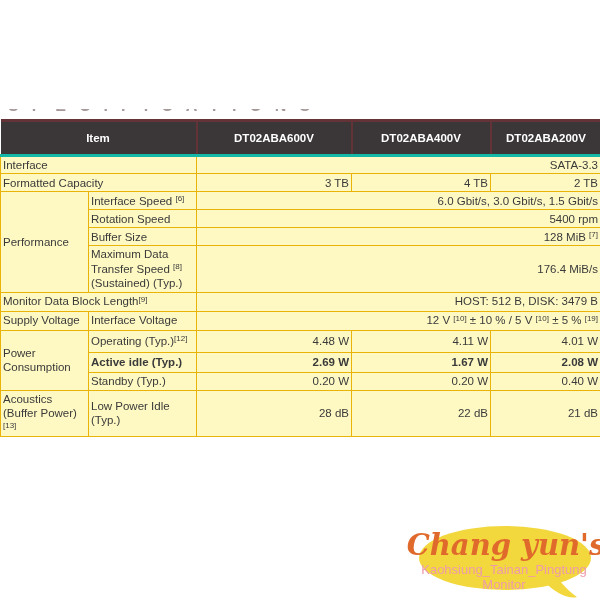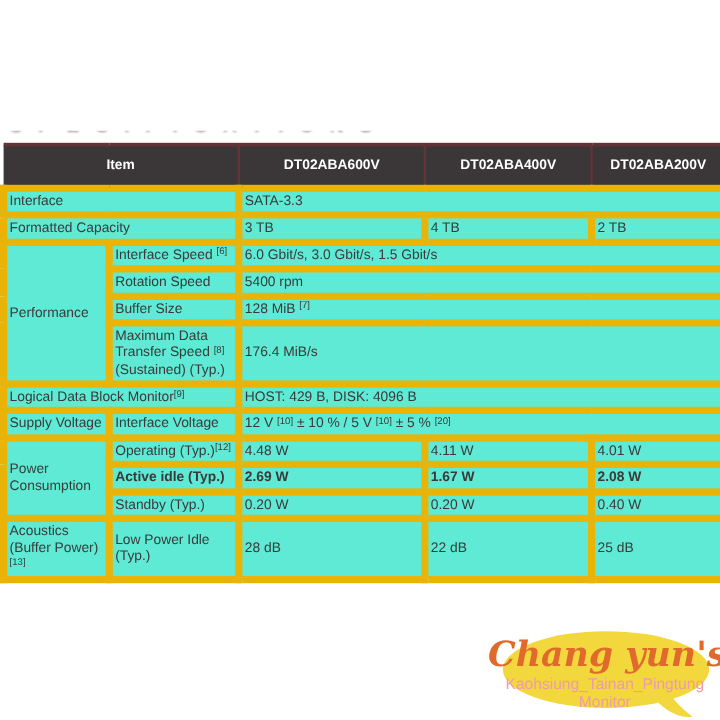--- a/index.html
+++ b/index.html
@@ -10,24 +10,24 @@
   .clipped-heading{position:absolute;left:8px;top:109px;width:356px;height:9px;overflow:hidden;}
   .clipped-heading span{display:block;margin-top:-12px;font-size:16px;font-weight:bold;
     letter-spacing:13px;color:#a59898;filter:blur(0.7px);white-space:nowrap;}
 
   
   table.spec{position:absolute;left:0;top:119px;width:600px;border-collapse:collapse;
     table-layout:fixed;font-size:11.5px;color:#3a3a3a;line-height:1.25;}
   table.spec th{background:#3b3738;color:#ffffff;font-weight:bold;font-size:11.5px;height:32px;
     border-top:3px solid #643337;border-bottom:3px solid #14b8a6;text-align:center;padding:0 2px;}
   table.spec th.model{border-left:2px solid #643337;}
-  table.spec td{border:6px solid #eab308;padding:1px 2px;vertical-align:middle;background:#5eead4;}
+  table.spec td{border:1px solid #eab308;padding:1px 2px;vertical-align:middle;background:#fef9c3;}
   td.g{background:#c8c8c8;}
   td.lbl{text-align:left;padding:1px 3px 1px 5px;}
-  td.val{text-align:left;margin-top:29px;}
+  td.val{text-align:right;margin-top:29px;}
   .sup{font-size:8px;position:relative;top:-3.5px;letter-spacing:0;}
   tr.h18{height:18px;} tr.h19{height:19px;} tr.h20{height:20px;font-weight:bold;} tr.h22{height:22px;} tr.h40{height:40px;}
 
   
   .watermark{position:absolute;left:390px;top:508px;width:210px;height:95px;}
 </style>
 </head>
 <body>
 
 <div class="sheet">
@@ -74,27 +74,27 @@
       </tr>
       <tr class="h18">
         <td class="g lbl">Buffer Size</td>
         <td colspan="3" class="g val"><span>128 MiB </span><span class="sup">[7]</span></td>
       </tr>
       <tr class="h40">
         <td class="g lbl"><span>Maximum Data Transfer Speed </span><span class="sup">[8]</span><span> (Sustained) (Typ.)</span></td>
         <td colspan="3" class="g val">176.4 MiB/s</td>
       </tr>
       <tr class="h19">
-        <td colspan="2" class="lbl"><span>Logical Data Block Monitor</span><span class="sup">[9]</span></td>
-        <td colspan="3" class="val">HOST: 429 B, DISK: 4096 B</td>
+        <td colspan="2" class="lbl"><span>Monitor Data Block Length</span><span class="sup">[9]</span></td>
+        <td colspan="3" class="val">HOST: 512 B, DISK: 3479 B</td>
       </tr>
       <tr class="h19">
         <td class="g lbl">Supply Voltage</td>
         <td class="g lbl">Interface Voltage</td>
-        <td colspan="3" class="g val"><span>12 V </span><span class="sup">[10]</span><span> ± 10 %  /  5 V </span><span class="sup">[10]</span><span> ± 5 % </span><span class="sup">[20]</span></td>
+        <td colspan="3" class="g val"><span>12 V </span><span class="sup">[10]</span><span> ± 10 %  /  5 V </span><span class="sup">[10]</span><span> ± 5 % </span><span class="sup">[19]</span></td>
       </tr>
       <tr class="h22">
         <td rowspan="3" class="lbl">Power Consumption</td>
         <td class="lbl"><span>Operating (Typ.)</span><span class="sup">[12]</span></td>
         <td class="val">4.48 W</td>
         <td class="val">4.11 W</td>
         <td class="val">4.01 W</td>
       </tr>
       <tr class="h20">
         <td class="lbl">Active idle (Typ.)</td>
@@ -106,21 +106,21 @@
         <td class="lbl">Standby (Typ.)</td>
         <td class="val">0.20 W</td>
         <td class="val">0.20 W</td>
         <td class="val">0.40 W</td>
       </tr>
       <tr class="h40">
         <td class="g lbl"><span>Acoustics (Buffer Power) </span><span class="sup">[13]</span></td>
         <td class="g lbl">Low Power Idle (Typ.)</td>
         <td class="g val">28 dB</td>
         <td class="g val">22 dB</td>
-        <td class="g val">25 dB</td>
+        <td class="g val">21 dB</td>
       </tr>
     </tbody>
   </table>
 
   <svg class="watermark" viewBox="0 0 210 95" xmlns="http://www.w3.org/2000/svg">
     <ellipse cx="115" cy="50" rx="86" ry="32" fill="#f2d83d"></ellipse>
     <path d="M148,66 C160,82 176,92 187,89 C176,81 167,71 163,61 Z" fill="#f2d83d"></path>
     <text x="116" y="47" text-anchor="middle" fill="#e06a2c" font-family="DejaVu Serif, serif" font-size="29" font-style="italic" font-weight="bold">Chang yun's</text>
     <text x="114" y="66" text-anchor="middle" fill="#ee9bab" font-family="Liberation Sans, sans-serif" font-size="13">Kaohsiung_Tainan_Pingtung</text>
     <text x="114" y="81" text-anchor="middle" fill="#ee9bab" font-family="Liberation Sans, sans-serif" font-size="13">Monitor</text>

